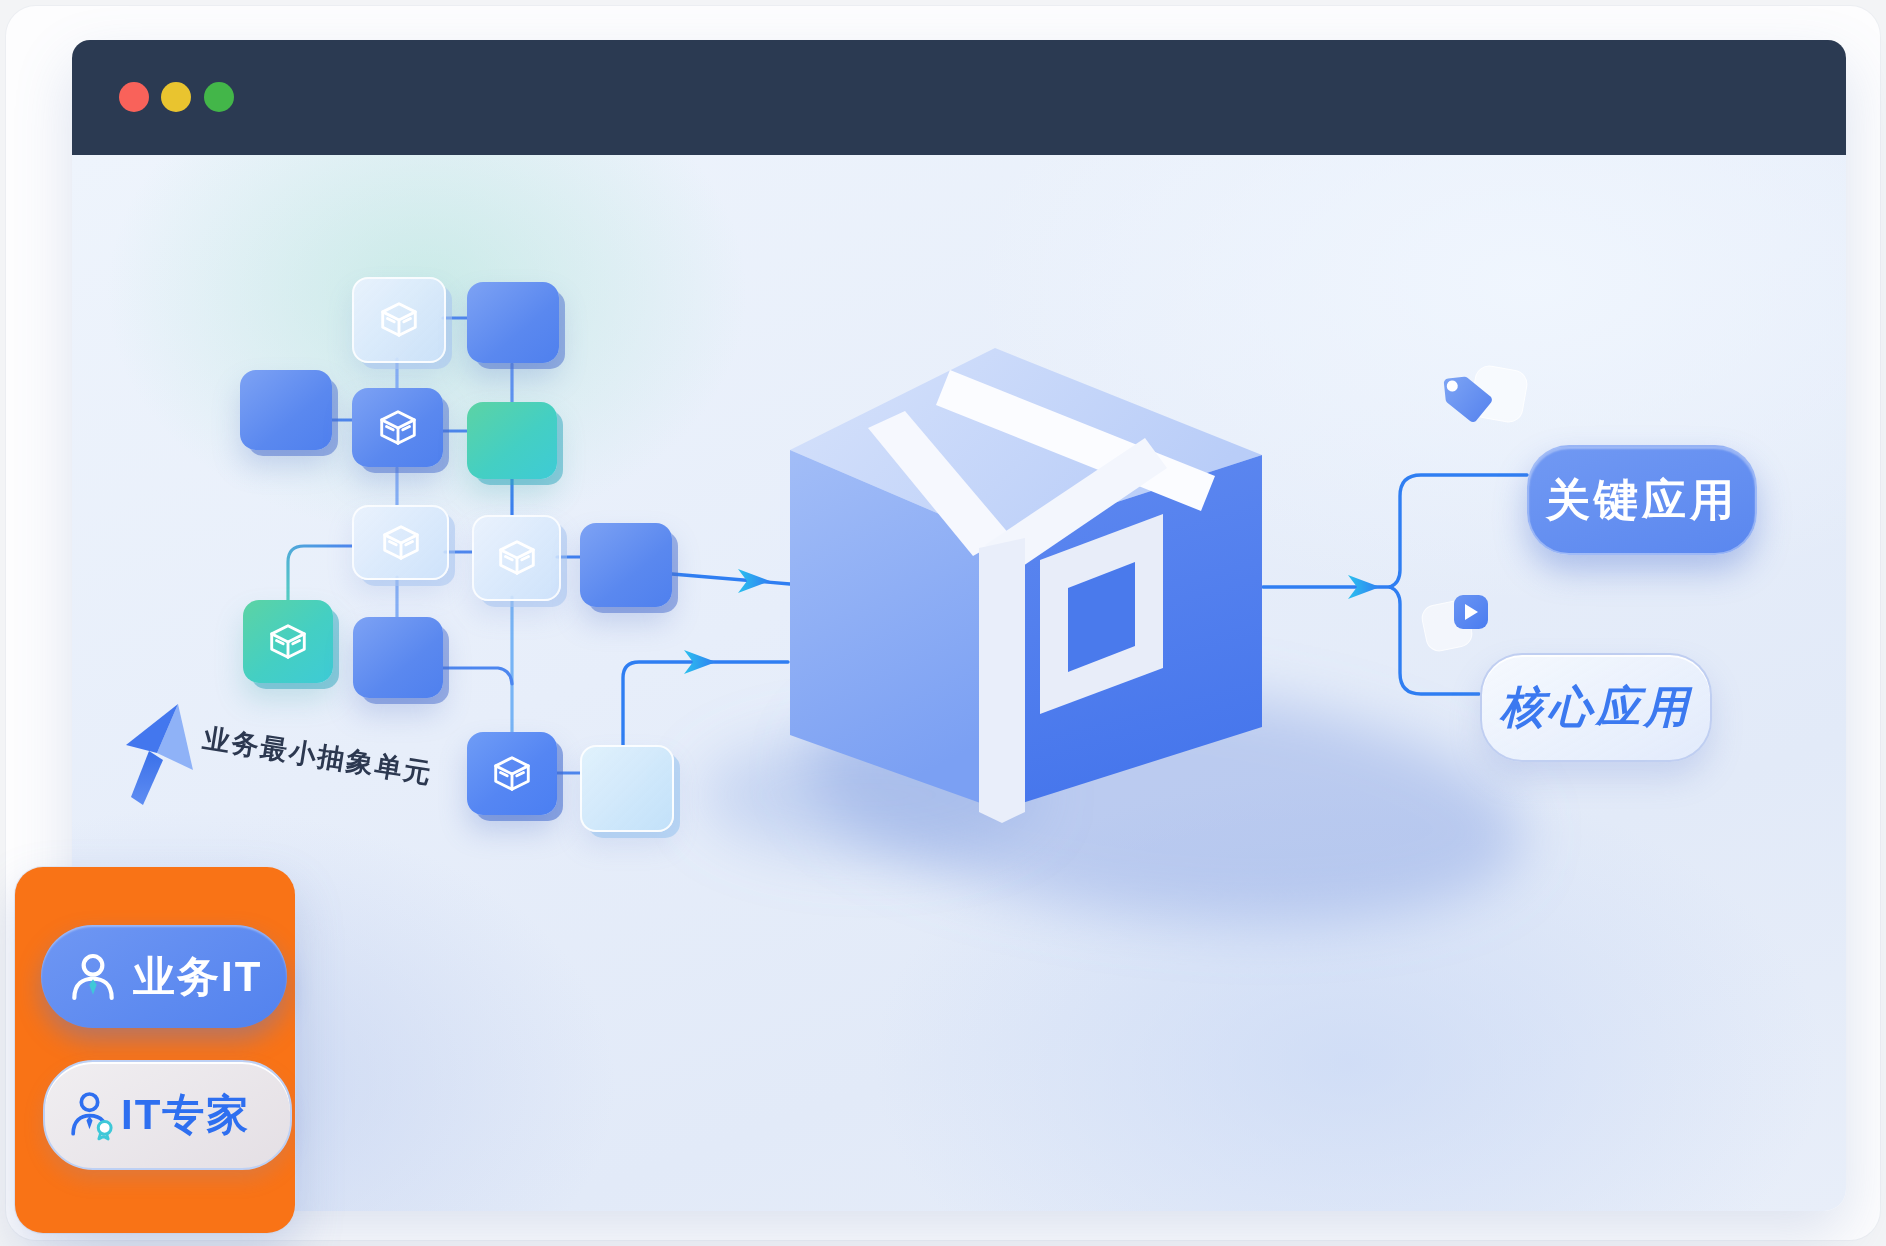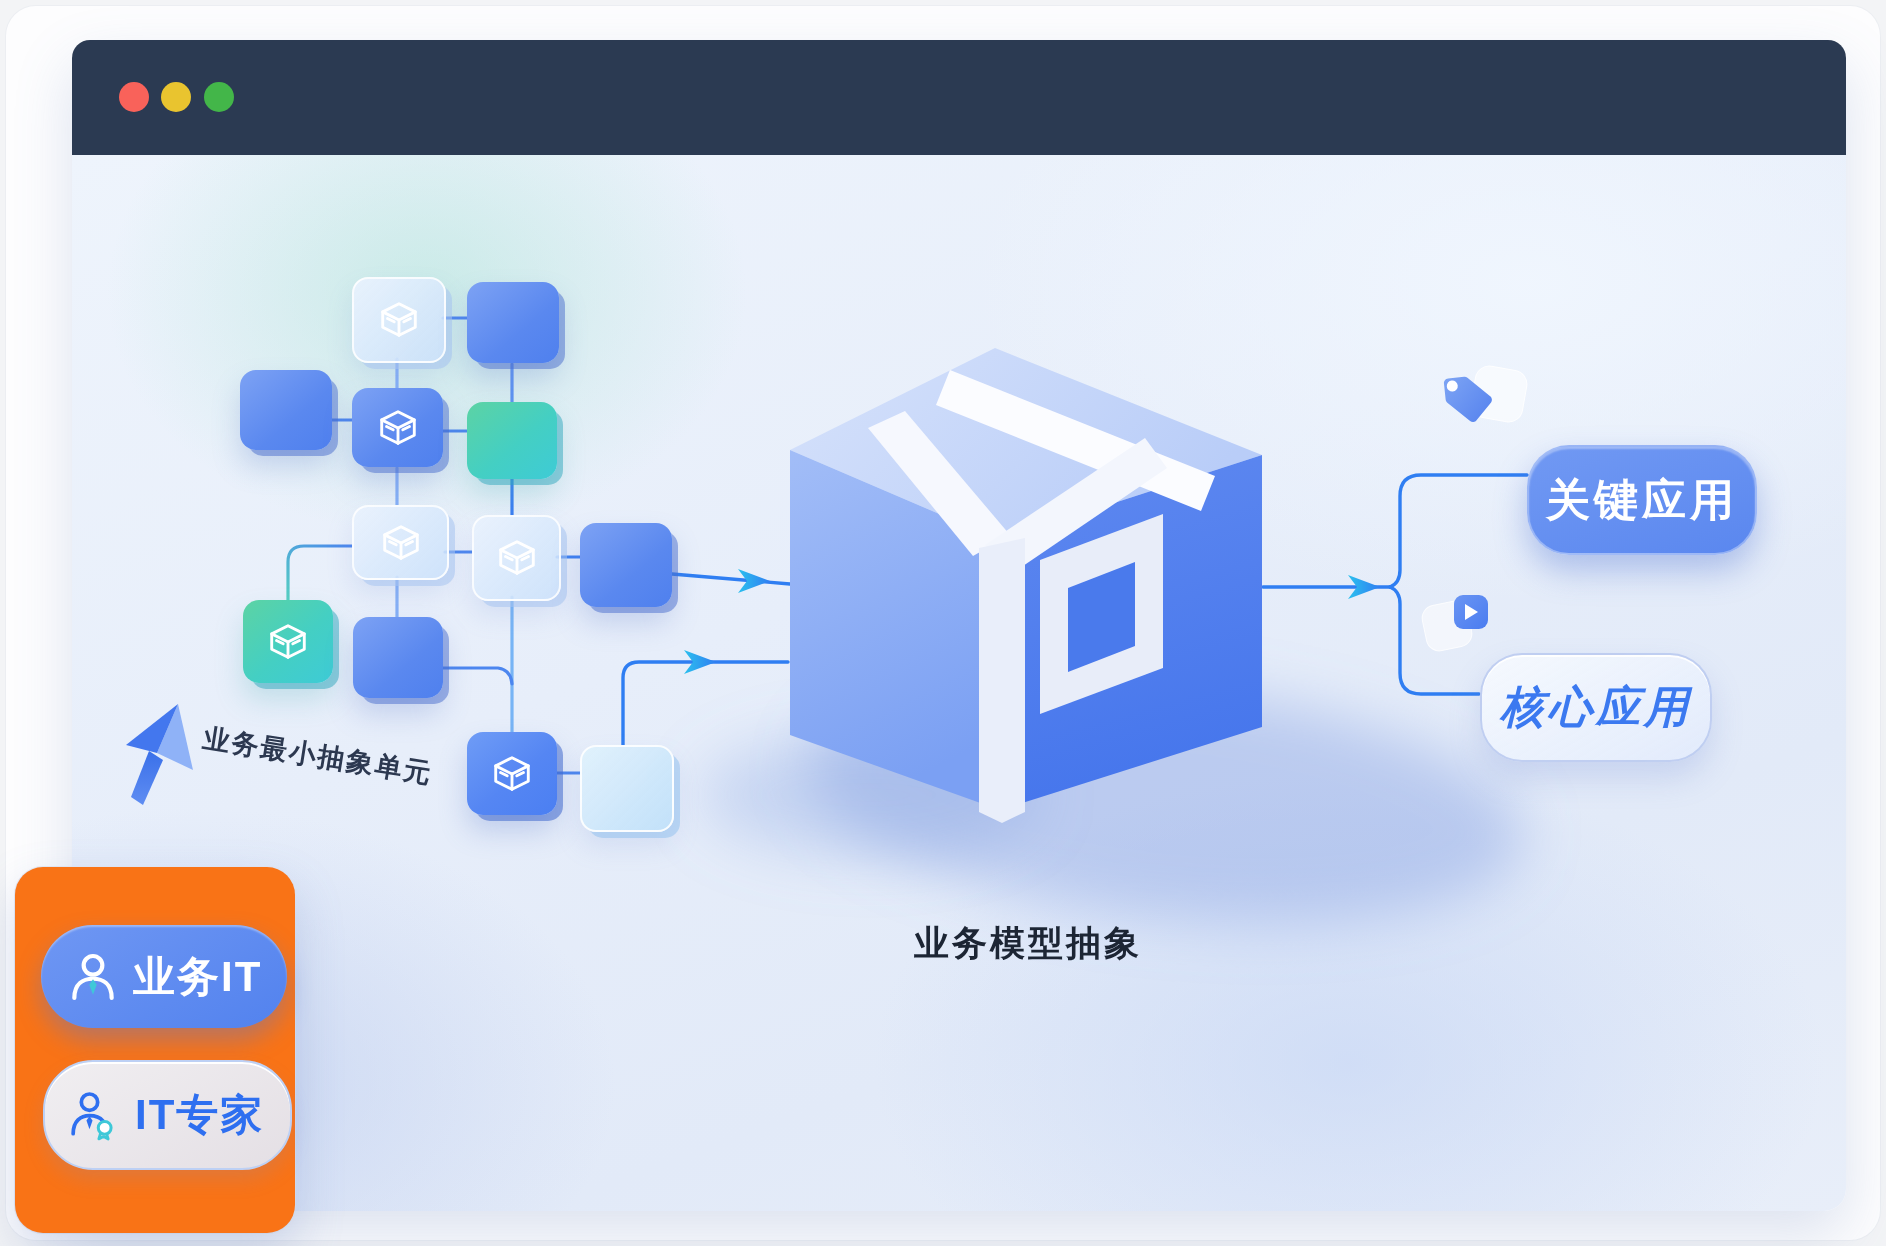--- a/index.html
+++ b/index.html
@@ -31,21 +31,21 @@
   .cube-caption{position:absolute;left:858px;top:920px;width:340px;z-index:3;text-align:center;font-size:35px;font-weight:700;color:#1c2534;letter-spacing:3px;}
   .pill{position:absolute;z-index:3;display:flex;align-items:center;justify-content:center;font-weight:700;letter-spacing:4px;white-space:nowrap;cursor:pointer;}
   .pill.solid{left:1527px;top:445px;width:226px;height:106px;border-radius:42px;background:linear-gradient(160deg,#7199f3 0%,#5a87ef 100%);border:2px solid rgba(255,255,255,.35);box-shadow:0 16px 32px rgba(80,115,210,.38),inset 0 2px 2px rgba(255,255,255,.35);color:#ffffff;font-size:44px;}
   .pill.glassy{left:1480px;top:653px;width:228px;height:105px;border-radius:42px;background:linear-gradient(150deg,rgba(248,251,255,.85),rgba(226,235,252,.75));border:2px solid rgba(186,202,240,.9);box-shadow:0 16px 30px rgba(120,145,215,.25),inset 0 2px 0 rgba(255,255,255,.9);color:#3b79f0;font-size:44px;font-style:italic;}
   .float-icon{position:absolute;z-index:3;}
   .card{position:absolute;left:15px;top:867px;width:280px;height:366px;border-radius:28px;background:#f97316;box-shadow:0 22px 48px rgba(110,135,195,.28),0 0 0 1px rgba(225,230,242,.8);z-index:4;}
   .card-btn{position:absolute;display:flex;align-items:center;cursor:pointer;}
   .card-btn .lbl{font-weight:700;letter-spacing:2px;white-space:nowrap;}
   .card-btn.primary{left:26px;top:58px;width:222px;height:103px;border-radius:52px;background:linear-gradient(150deg,#6f97f3 0%,#5282ee 100%);box-shadow:0 12px 24px rgba(85,120,215,.40),inset 0 2px 2px rgba(255,255,255,.35);padding-left:24px;gap:12px;}
   .card-btn.primary .lbl{color:#ffffff;font-size:42px;}
-  .card-btn.expert{left:28px;top:193px;width:225px;height:106px;border-radius:50px;background:linear-gradient(150deg,rgba(240,245,253,.95),rgba(226,235,251,.9));border:2px solid #bdd0f4;box-shadow:0 10px 20px rgba(120,145,215,.18),inset 0 2px 0 #ffffff;padding-left:20px;gap:14px;}
+  .card-btn.expert{left:28px;top:193px;width:225px;height:106px;border-radius:50px;background:linear-gradient(150deg,rgba(240,245,253,.95),rgba(226,235,251,.9));border:2px solid #bdd0f4;box-shadow:0 10px 20px rgba(120,145,215,.18),inset 0 2px 0 #ffffff;padding-left:20px;gap:0;}
   .card-btn.expert .lbl{color:#2e6ff0;font-size:42px;}
 </style>
 </head>
 <body>
 
 <div class="page">
   <div class="panel"></div>
 
   <div class="window">
     <div class="header">
@@ -185,21 +185,20 @@
     </div>
   <div class="node blue" style="left:353px;top:617px;width:90px;height:81px;"></div>
   <div class="node blue2" style="left:467px;top:732px;width:90px;height:83px;">
       <svg>
         <use href="#cubeGlyph"></use>
       </svg>
     </div>
   <div class="node glass2" style="left:580px;top:745px;width:90px;height:83px;"></div>
 
   <div class="unit-label">业务最小抽象单元</div>
-  <div class="cube-caption">业务模型抽象</div>
 
   <div class="float-icon" style="left:1435px;top:360px;width:95px;height:95px;">
     <svg width="95" height="95" viewBox="0 0 95 95">
       <defs>
           <linearGradient id="tagGrad" x1="0" y1="0" x2="1" y2="1">
         <stop offset="0" stop-color="#7da4f4"></stop>
             <stop offset="1" stop-color="#5481ee"></stop>
           </linearGradient>
         </defs>
       <rect x="38" y="8" width="52" height="52" rx="14" transform="rotate(10 64 34)" fill="rgba(255,255,255,.58)" stroke="rgba(255,255,255,.85)"></rect>

